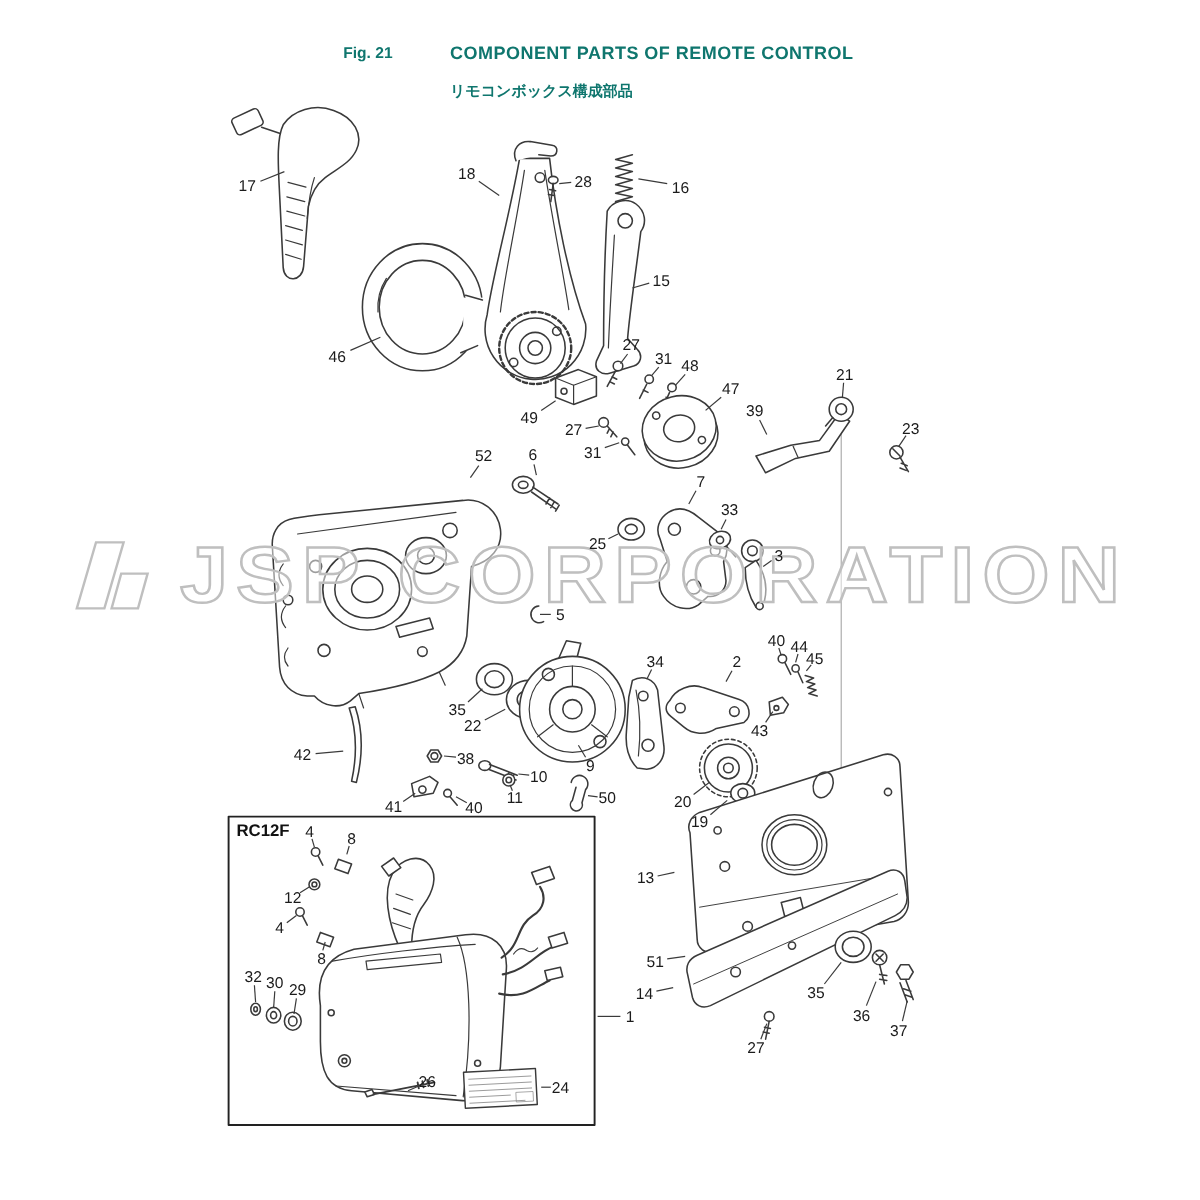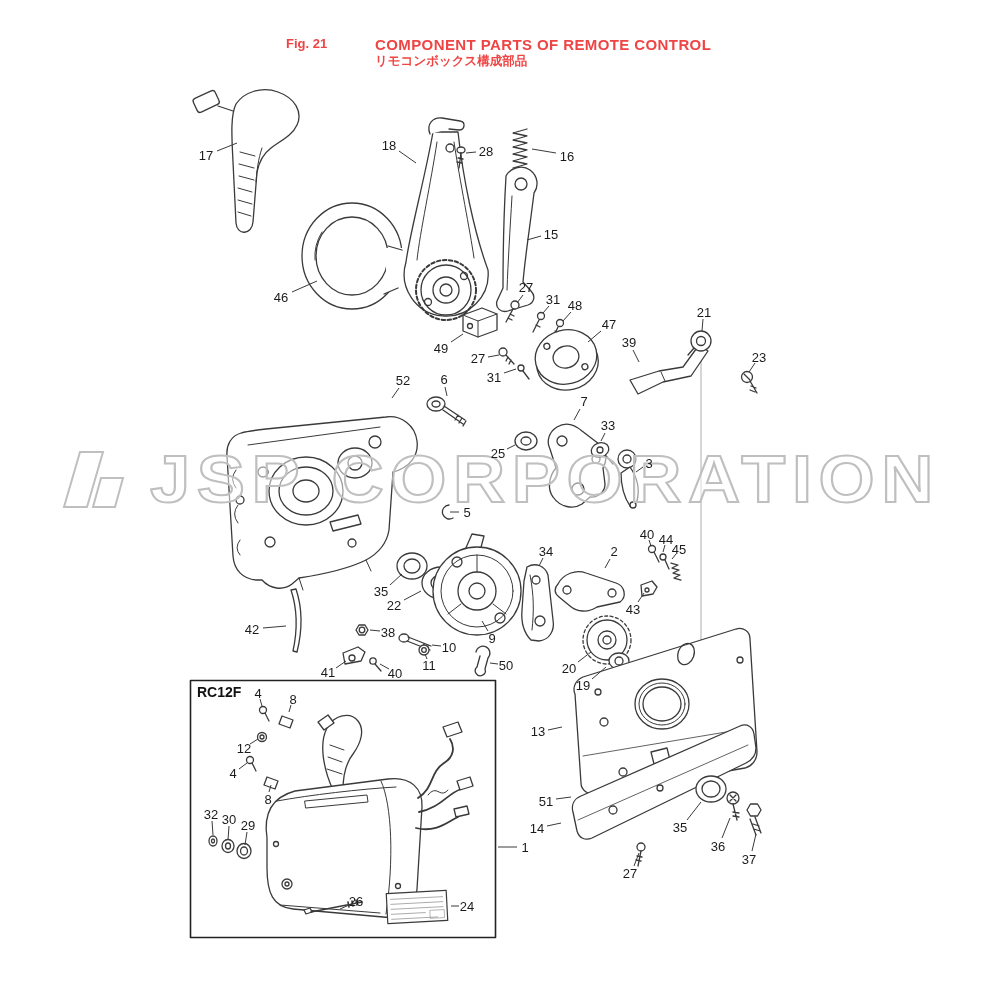--- a/index.html
+++ b/index.html
@@ -1,21 +1,21 @@
 <!DOCTYPE html>
 <html><head>
 <meta charset="utf-8">
 <style>
   html,body{margin:0;padding:0;background:#fff;}
   .page{position:relative;width:1000px;height:1000px;background:#ffffff;overflow:hidden;
         font-family:"Liberation Sans",sans-serif;}
-  .titlebar span{position:absolute;color:#ef4444;white-space:nowrap;}
+  .titlebar span{position:absolute;color:#0f766e;white-space:nowrap;}
   .fig{left:286px;top:36px;font-size:13px;font-weight:bold;}
   .t1{left:375px;top:36px;font-size:15px;font-weight:bold;letter-spacing:.4px;}
-  .t2{left:375px;top:53px;font-size:12.5px;font-weight:bold;}
+  .t2{left:375px;top:68px;font-size:12.5px;font-weight:bold;}
   svg{position:absolute;left:0;top:0;}
   .callout{font-family:"Liberation Sans",sans-serif;font-size:13px;fill:#1b1b1b;text-anchor:middle;}
   .leader{stroke:#3a3a3a;stroke-width:1;}
   .wmtext{font-family:"Liberation Sans",sans-serif;font-weight:bold;font-size:66px;
           fill:rgba(255,255,255,0.5);stroke:#bfbfbf;stroke-width:2;letter-spacing:6px;}
   .inset-label{font-family:"Liberation Sans",sans-serif;font-size:14px;font-weight:bold;fill:#111;}
 </style>
 </head>
 <body>
 

